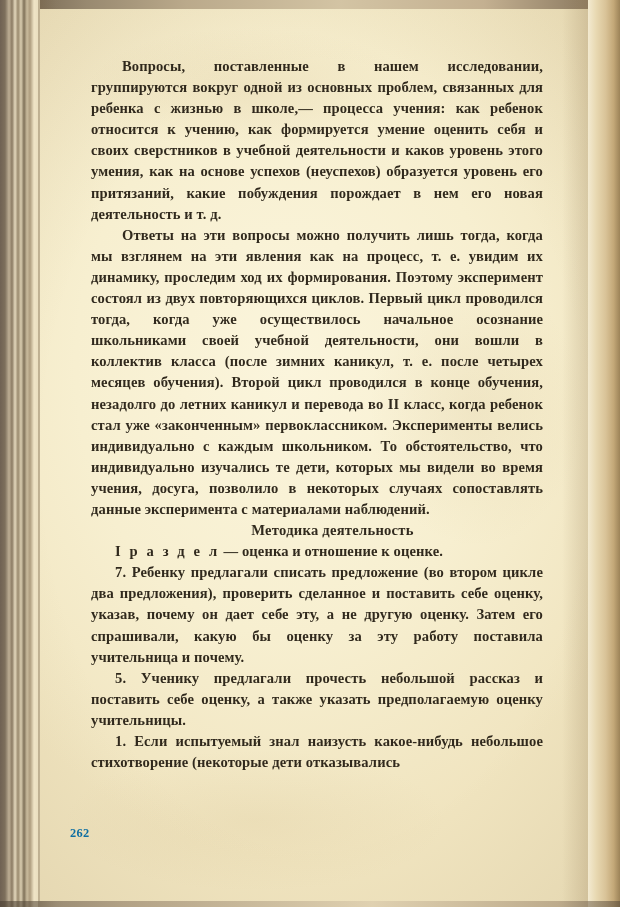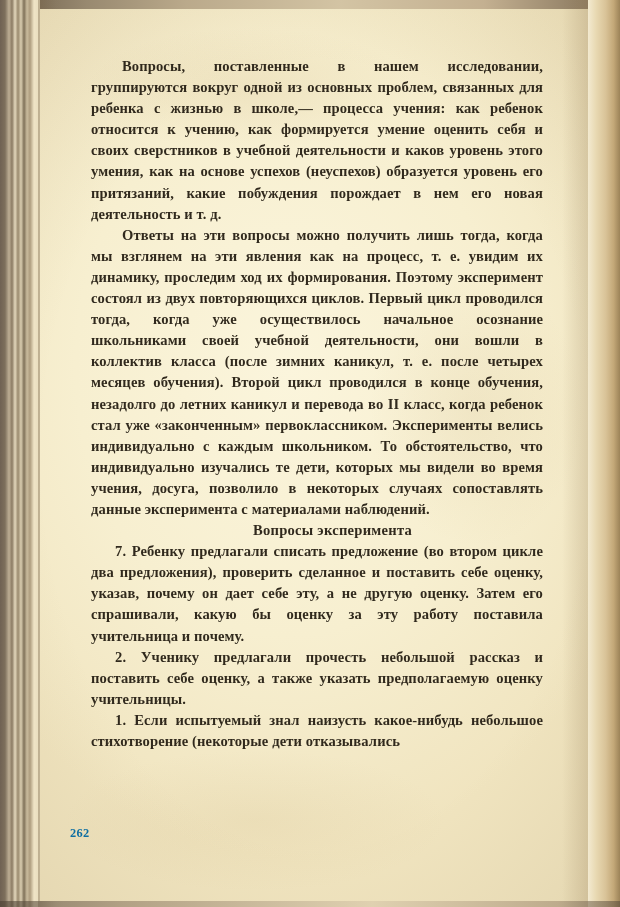--- a/index.html
+++ b/index.html
@@ -179,27 +179,28 @@
 
   <div class="right-edge-shadow"></div>
   <div class="right-edge"></div>
 
   <div class="textblock ink">
 
     <p>Вопросы, поставленные в нашем исследовании, группируются вокруг одной из основных проблем, связанных для ребенка с жизнью в школе,— процесса учения: как ребенок относится к учению, как формируется умение оценить себя и своих сверстников в учебной деятельности и каков уровень этого умения, как на основе успехов (неуспехов) образуется уровень его притязаний, какие побуждения порождает в нем его новая деятельность и т. д.</p>
 
     <p>Ответы на эти вопросы можно получить лишь тогда, когда мы взглянем на эти явления как на процесс, т. е. увидим их динамику, проследим ход их формирования. Поэтому эксперимент состоял из двух повторяющихся циклов. Первый цикл проводился тогда, когда уже осуществилось начальное осознание школьниками своей учебной деятельности, они вошли в коллектив класса (после зимних каникул, т. е. после четырех месяцев обучения). Второй цикл проводился в конце обучения, незадолго до летних каникул и перевода во II класс, когда ребенок стал уже «законченным» первоклассником. Эксперименты велись индивидуально с каждым школьником. То обстоятельство, что индивидуально изучались те дети, которых мы видели во время учения, досуга, позволило в некоторых случаях сопоставлять данные эксперимента с материалами наблюдений.</p>
 
-    <p class="section-heading">Вопросы эксперимента</p>
-
-
+    <p class="section-heading">Методика деятельность</p>
+
+
+    <p class="hang"><span class="spaced">I р а з д е л</span><span> — оценка и отношение к оценке.</span></p>
 
     <p class="hang">7. Ребенку предлагали списать предложение (во втором цикле два предложения), проверить сделанное и поставить себе оценку, указав, почему он дает себе эту, а не другую оценку. Затем его спрашивали, какую бы оценку за эту работу поставила учительница и почему.</p>
 
-    <p class="hang">2. Ученику предлагали прочесть небольшой рассказ и поставить себе оценку, а также указать предполагаемую оценку учительницы.</p>
+    <p class="hang">5. Ученику предлагали прочесть небольшой рассказ и поставить себе оценку, а также указать предполагаемую оценку учительницы.</p>
 
     <p class="hang">1. Если испытуемый знал наизусть какое-нибудь небольшое стихотворение (некоторые дети отказывались</p>
 
   </div>
 
   <div class="folio ink">262</div>
 
   <div class="surface-bottom"></div>
 
 </div>

